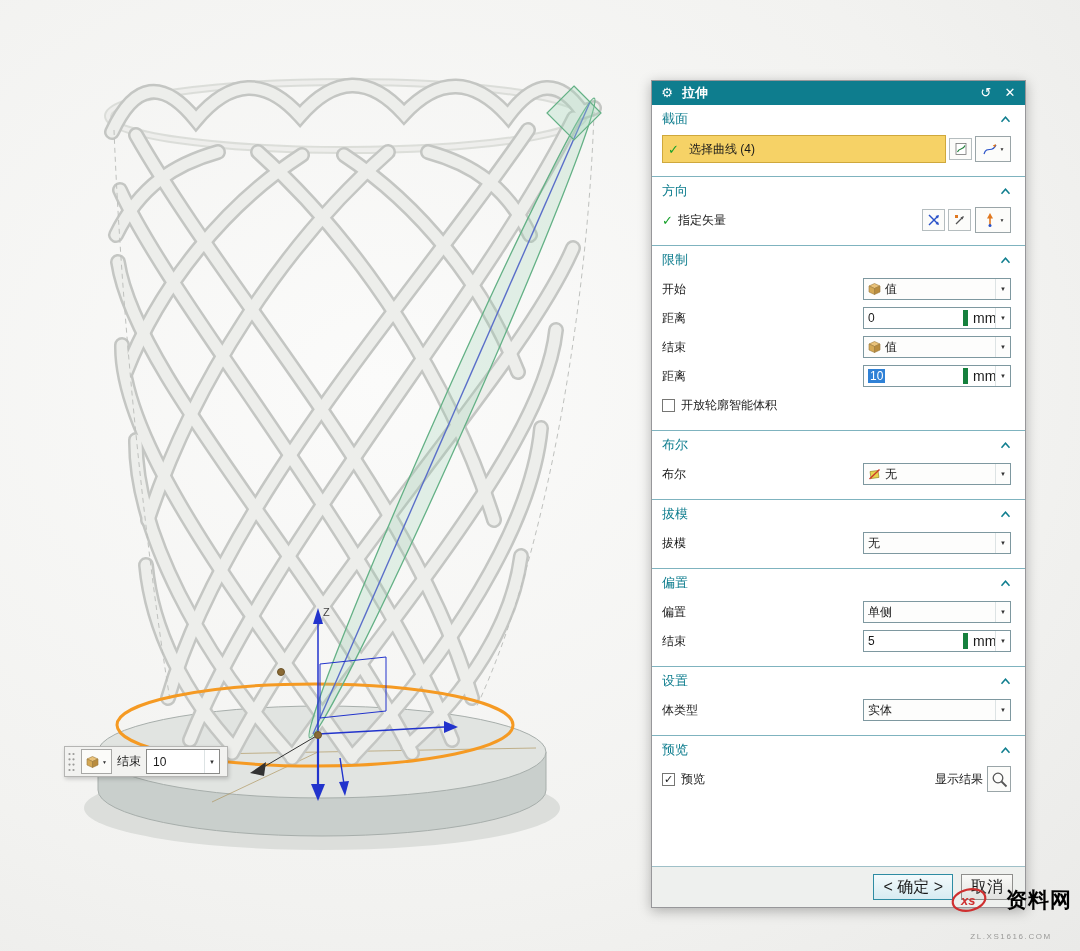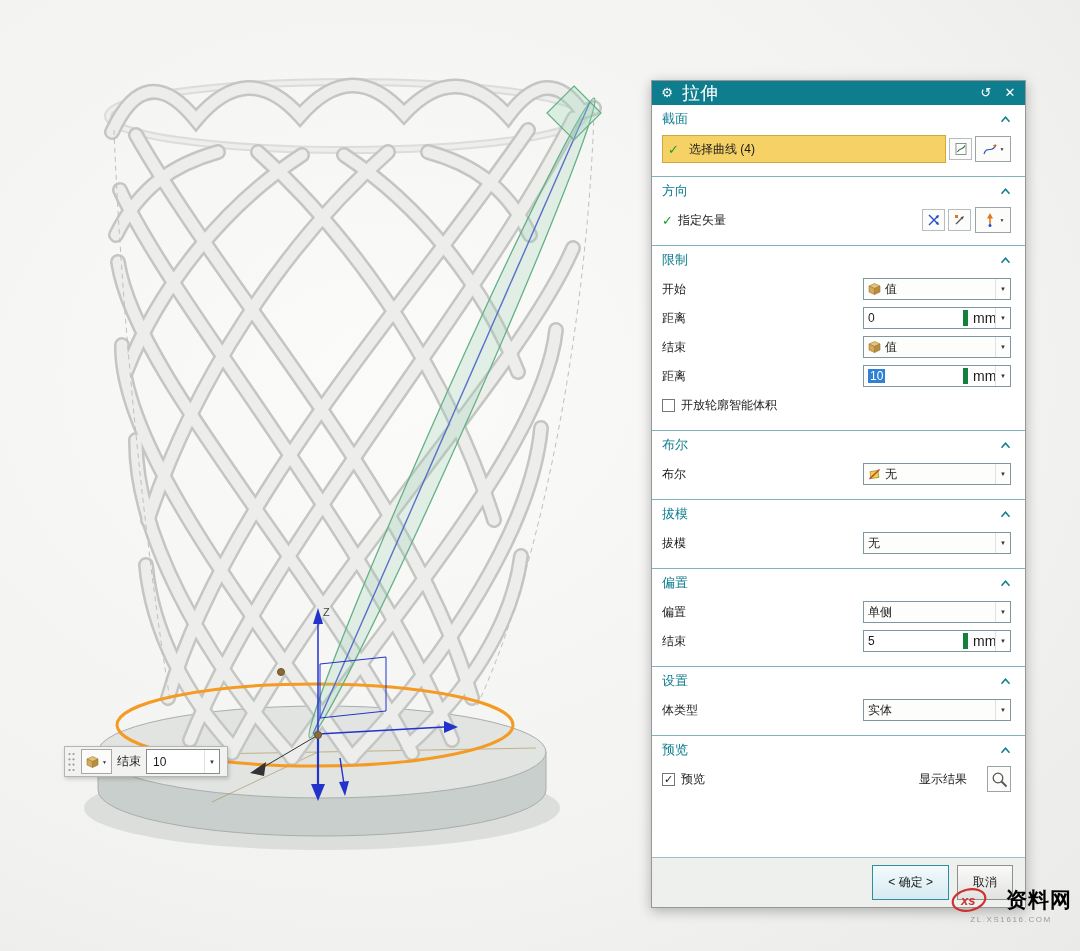--- a/index.html
+++ b/index.html
@@ -10,21 +10,21 @@
        background:radial-gradient(ellipse at 35% 40%, #fbfbfa 0%, #f2f2f0 65%, #eaeae8 100%)}
   .model{position:absolute;left:0;top:0}
   .lat-dark use{stroke:#c4c6c3;stroke-width:16;fill:none;stroke-linecap:round}
   .lat-light use{stroke:#edeeeb;stroke-width:11;fill:none;stroke-linecap:round}
 
   
   .dialog{position:absolute;left:651px;top:80px;width:375px;height:828px;background:#fff;
        border:1px solid #97979a;box-shadow:0 3px 12px rgba(0,0,0,.28);display:flex;flex-direction:column}
   .titlebar{height:24px;background:#0e7d8e;color:#fff;display:flex;align-items:center;gap:6px;
        padding:0 6px;flex:0 0 auto}
-  .titlebar .title{font-size:18px;font-weight:normal;flex:1}
+  .titlebar .title{font-size:13px;font-weight:bold;flex:1}
   .tb-icon{width:18px;text-align:center;font-size:13px;cursor:default;line-height:24px}
   .dlg-body{flex:1;display:flex;flex-direction:column;overflow:hidden}
   .group{padding:2px 14px 13px 10px}
   .group + .group{border-top:1px solid #7fb3bf}
   .group-header{display:flex;align-items:center;height:24px;cursor:pointer}
   .group-title{color:#0e7d8e;font-size:13px;flex:1}
   .collapse{display:flex;align-items:center}
   .row{display:flex;align-items:center;height:24px;margin-top:5px}
   .row-label{flex:1;font-size:12px}
   .check{color:#16a02a;font-weight:bold;font-size:13px;margin-right:5px}
@@ -44,40 +44,40 @@
        align-items:center;justify-content:center;gap:2px;cursor:pointer}
   .icon-btn.sm{height:22px;min-width:23px;border-color:#b5bdbf}
   .icon-btn.wide{min-width:36px;padding:0 3px}
   .mini-arrow{font-size:5px;color:#333}
   .cb{width:13px;height:13px;border:1px solid #767674;background:#fff;display:inline-flex;
        align-items:center;justify-content:center;font-size:11px;line-height:1;margin-right:6px;cursor:pointer}
   .tol-input{width:88px;height:20px;border:1px solid #7e98a0;background:#fff;text-align:right;
        padding:0 5px;font-size:12px;display:flex;align-items:center;justify-content:flex-end}
   .footer{margin-top:auto;border-top:1px solid #9fc0c8;background:#eef0ee;padding:7px 12px;
        display:flex;justify-content:flex-end;gap:8px}
-  .btn{height:35px;padding:0 15px;font-size:12px;display:flex;align-items:center;cursor:pointer;
+  .btn{height:26px;padding:0 9px;font-size:16px;display:flex;align-items:center;cursor:pointer;
        border:1px solid #8f8f8d;background:linear-gradient(#fafaf8,#e2e2e0)}
   .btn.primary{border-color:#2e8ca3;background:linear-gradient(#f3fafc,#d6ebf1)}
 
   
   .mini-toolbar{position:absolute;left:64px;top:746px;height:31px;background:#f2f2f0;
        border:1px solid #b5b5b3;box-shadow:1px 2px 4px rgba(0,0,0,.18);display:flex;
        align-items:center;gap:5px;padding:2px 7px 2px 2px}
   .mt-btn{height:25px;border:1px solid #a8a8a6;background:#fbfbf9;display:flex;align-items:center;
        gap:3px;padding:0 4px;cursor:pointer}
   .mt-label{font-size:12px}
   .mt-dd{width:74px;height:25px;border:1px solid #8a8a88;background:#fff;display:flex;
        align-items:center;padding-left:6px;cursor:text}
   .mt-dd .mt-val{flex:1;font-size:12px}
 
   
   .watermark{position:absolute;left:950px;top:886px;width:122px;z-index:5}
   .wm-row{display:flex;align-items:center;gap:18px}
   .wm-name{color:#000000;font-size:21px;font-weight:bold;letter-spacing:1px}
-  .wm-url{font-size:8px;color:#9a9a98;letter-spacing:1.6px;margin-top:1px;text-align:center}
+  .wm-url{font-size:8px;color:#9a9a98;letter-spacing:1.6px;margin-top:18px;text-align:center}
 </style>
 </head>
 <body>
 
 <div class="viewport">
   <svg class="model" width="660" height="951" viewBox="0 0 660 951">
     <defs>
       <path id="a1" d="M168,698 C225,500 415,295 528,130"></path>
       <path id="a2" d="M190,740 C268,545 480,305 574,118"></path>
       <path id="a3" d="M232,753 C330,565 520,370 573,248"></path>
@@ -438,21 +438,21 @@
         <span class="group-title">预览</span>
         <span class="collapse">
           <svg width="11" height="7" viewBox="0 0 11 7">
               <polyline points="1.5,5.8 5.5,1.2 9.5,5.8" fill="none" stroke="#0e7d8e" stroke-width="1.5"></polyline>
             </svg>
         </span>
       </div>
       <div class="row">
         <span class="cb">✓</span>
         <span class="row-label">预览</span>
-        <span style="margin-right:20px">显示结果</span>
+        <span style="margin-right:4px">显示结果</span>
         <div class="icon-btn">
           <svg width="17" height="17" viewBox="0 0 17 17">
             <circle cx="7" cy="7" r="4.8" fill="none" stroke="#555" stroke-width="1.3"></circle>
             <line x1="10.5" y1="10.5" x2="15.5" y2="15.5" stroke="#555" stroke-width="1.8"></line>
           </svg>
         </div>
       </div>
     </div>
 
     <div class="footer">

